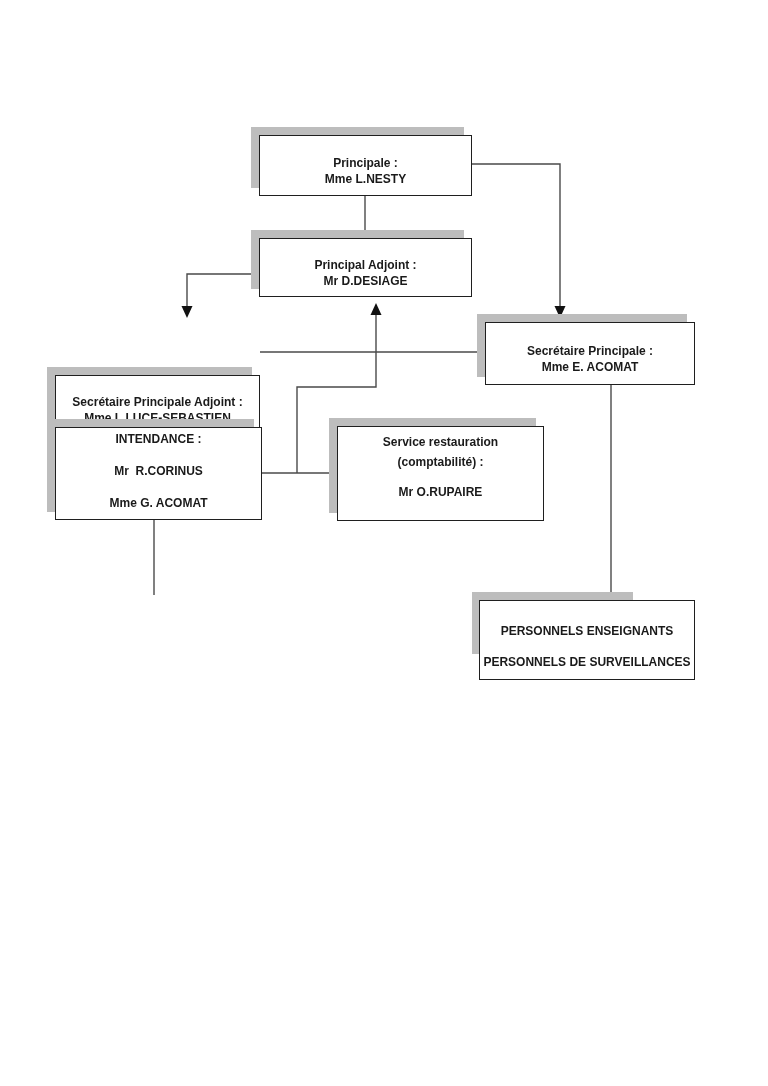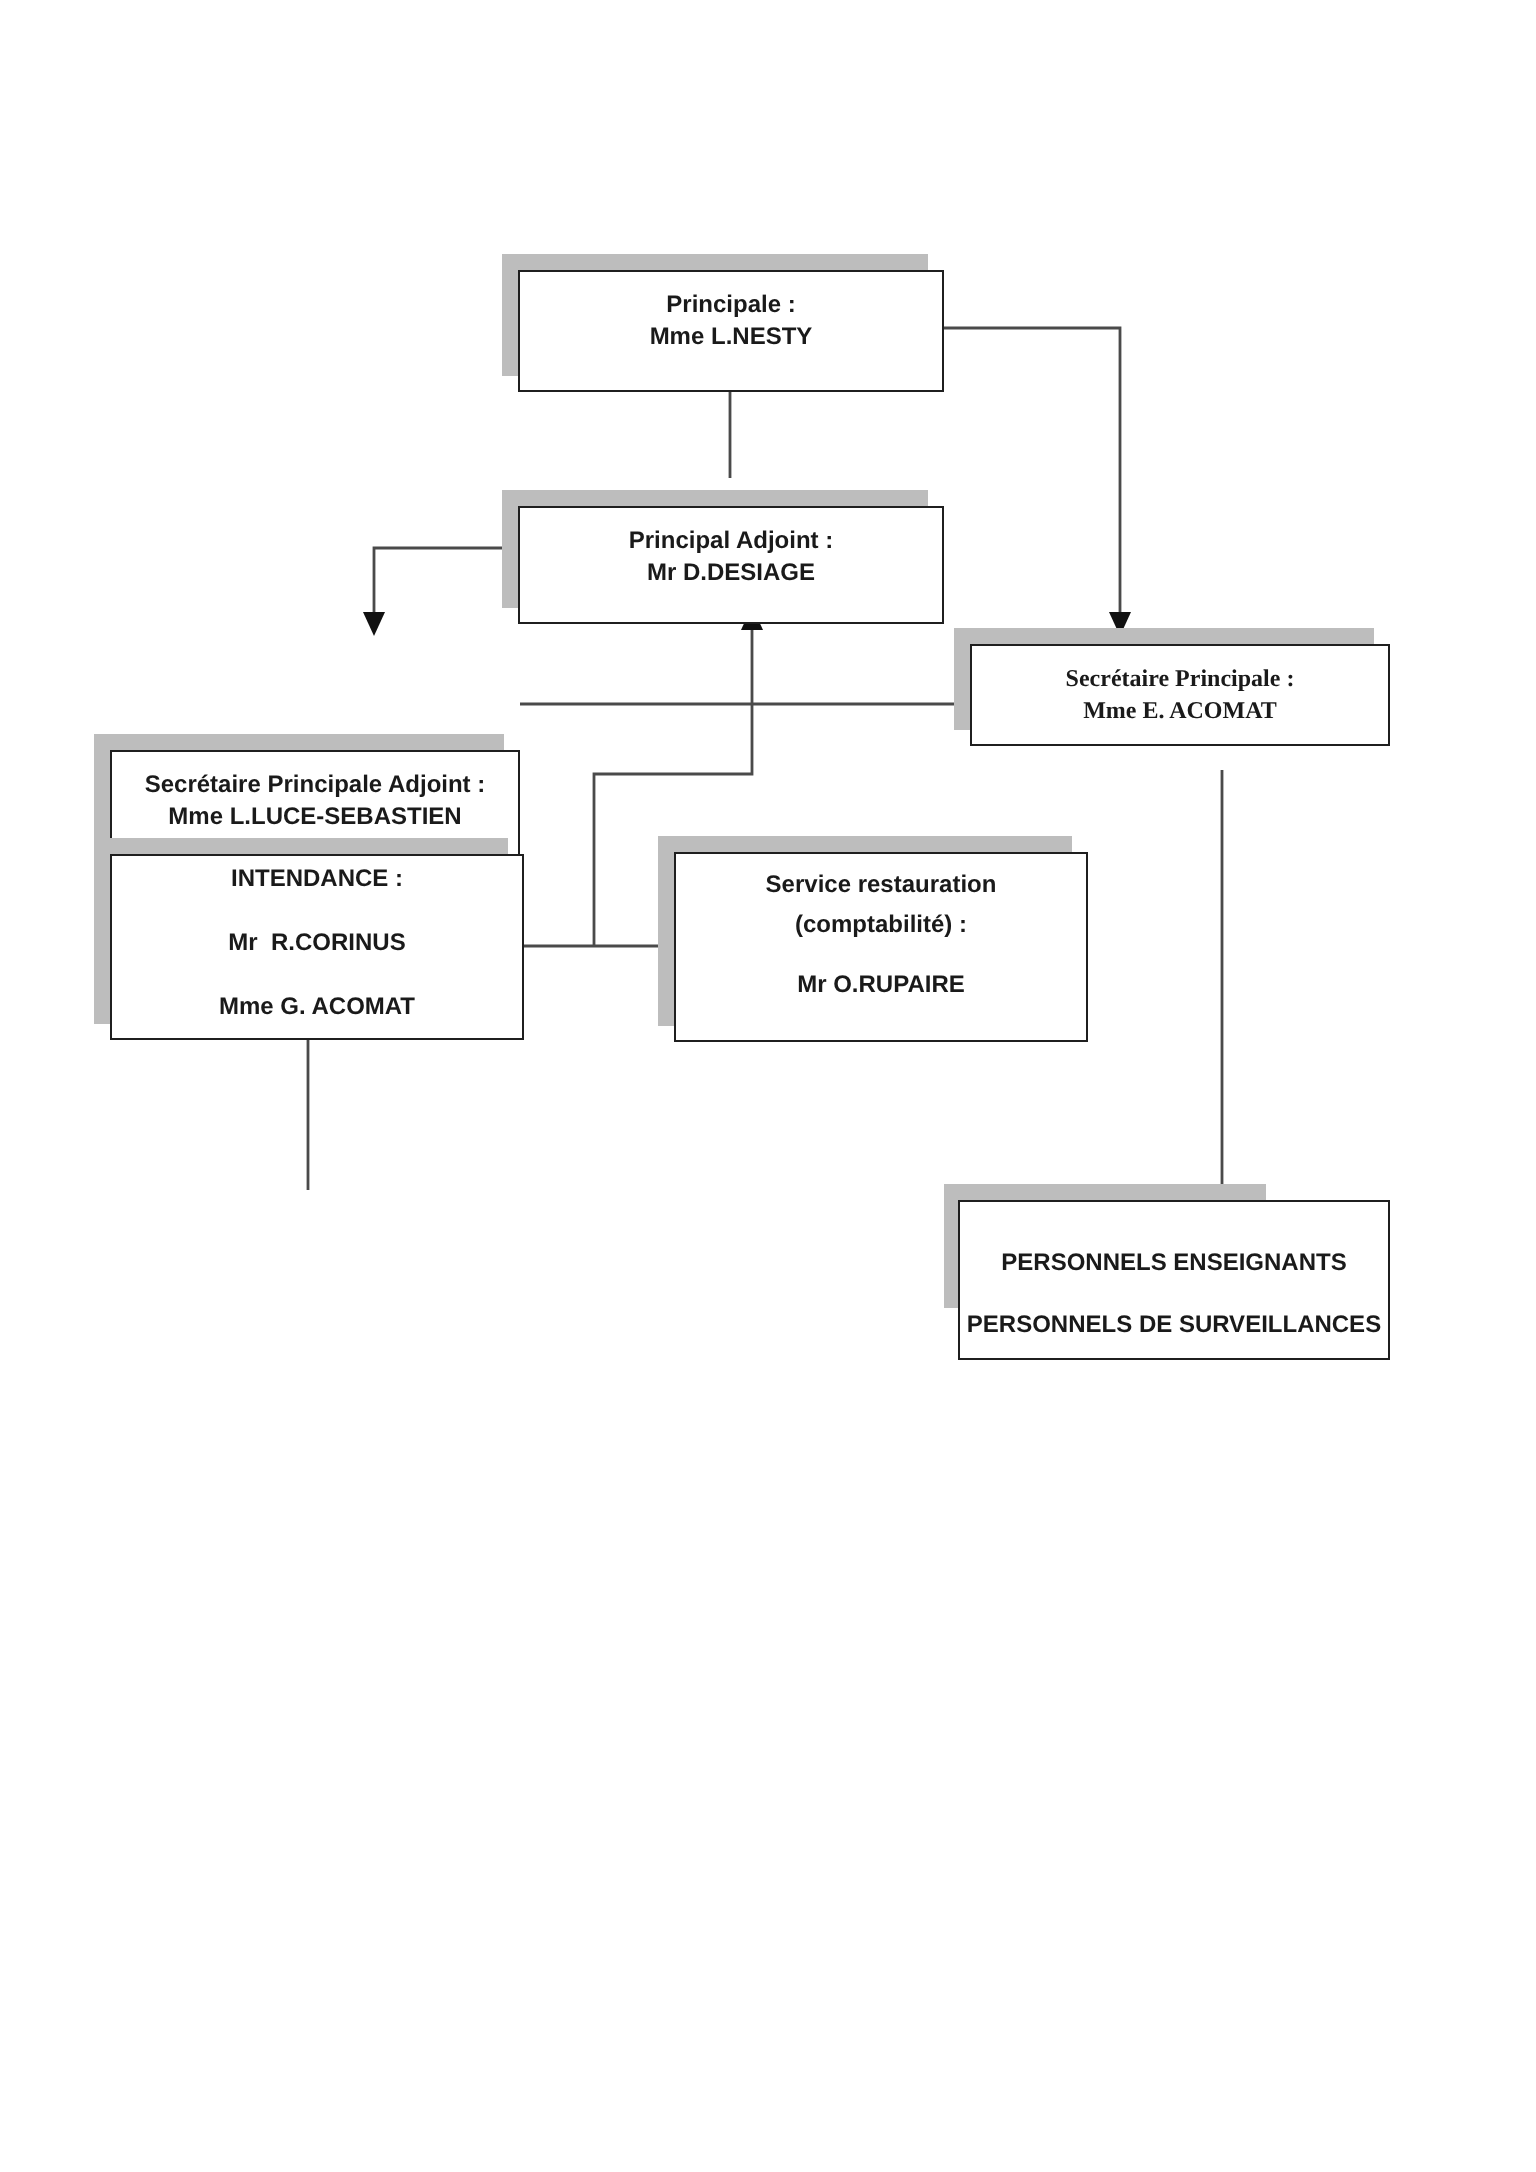--- a/index.html
+++ b/index.html
@@ -56,33 +56,33 @@
   .line {
     font-size: 12px;
     font-weight: bold;
     color: var(--text);
     line-height: 12px;
     white-space: pre;
   }
 
   
   .n-principale            { left: 259px; top: 135px; width: 213px; height: 61px; }
-  .n-principal-adjoint     { left: 259px; top: 253px; width: 213px; height: 59px; }
+  .n-principal-adjoint     { left: 259px; top: 238px; width: 213px; height: 59px; }
   .n-secretaire-adjoint    { left: 55px;  top: 327px; width: 205px; height: 60px; margin-top: 48px; }
-  .n-secretaire-principale { left: 485px; top: 322px; width: 210px; height: 51px; font-family: Liberation Serif, serif; }
+  .n-secretaire-principale { left: 485px; top: 322px; width: 210px; height: 63px; }
   .n-intendance            { left: 55px;  top: 427px; width: 207px; height: 93px; }
   .n-restauration          { left: 337px; top: 426px; width: 207px; height: 95px; }
   .n-atoss                 { left: 49px;  top: 594px; width: 213px; height: 56px; }
   .n-enseignants           { left: 479px; top: 600px; width: 216px; height: 80px; }
 
   
   .n-enseignants .shadow { left: -7px; top: -8px; width: 161px; height: 62px; }
 
   
-  .pad2 .box { padding-top: 10px; gap: 4px; }          
+  .pad2 .box { padding-top: 10px; gap: 4px; justify-content: center; }          
   .n-intendance .box { padding-top: 5px; gap: 20px; }   
   .n-restauration .box { padding-top: 9px; }
   .n-restauration .l2 { margin-top: 8px; }
   .n-restauration .l3 { margin-top: 18px; }
   .n-atoss .box { padding-top: 8px; }
   .n-enseignants .box { padding-top: 24px; gap: 19px; }
 </style>
 </head>
 <body>
 

